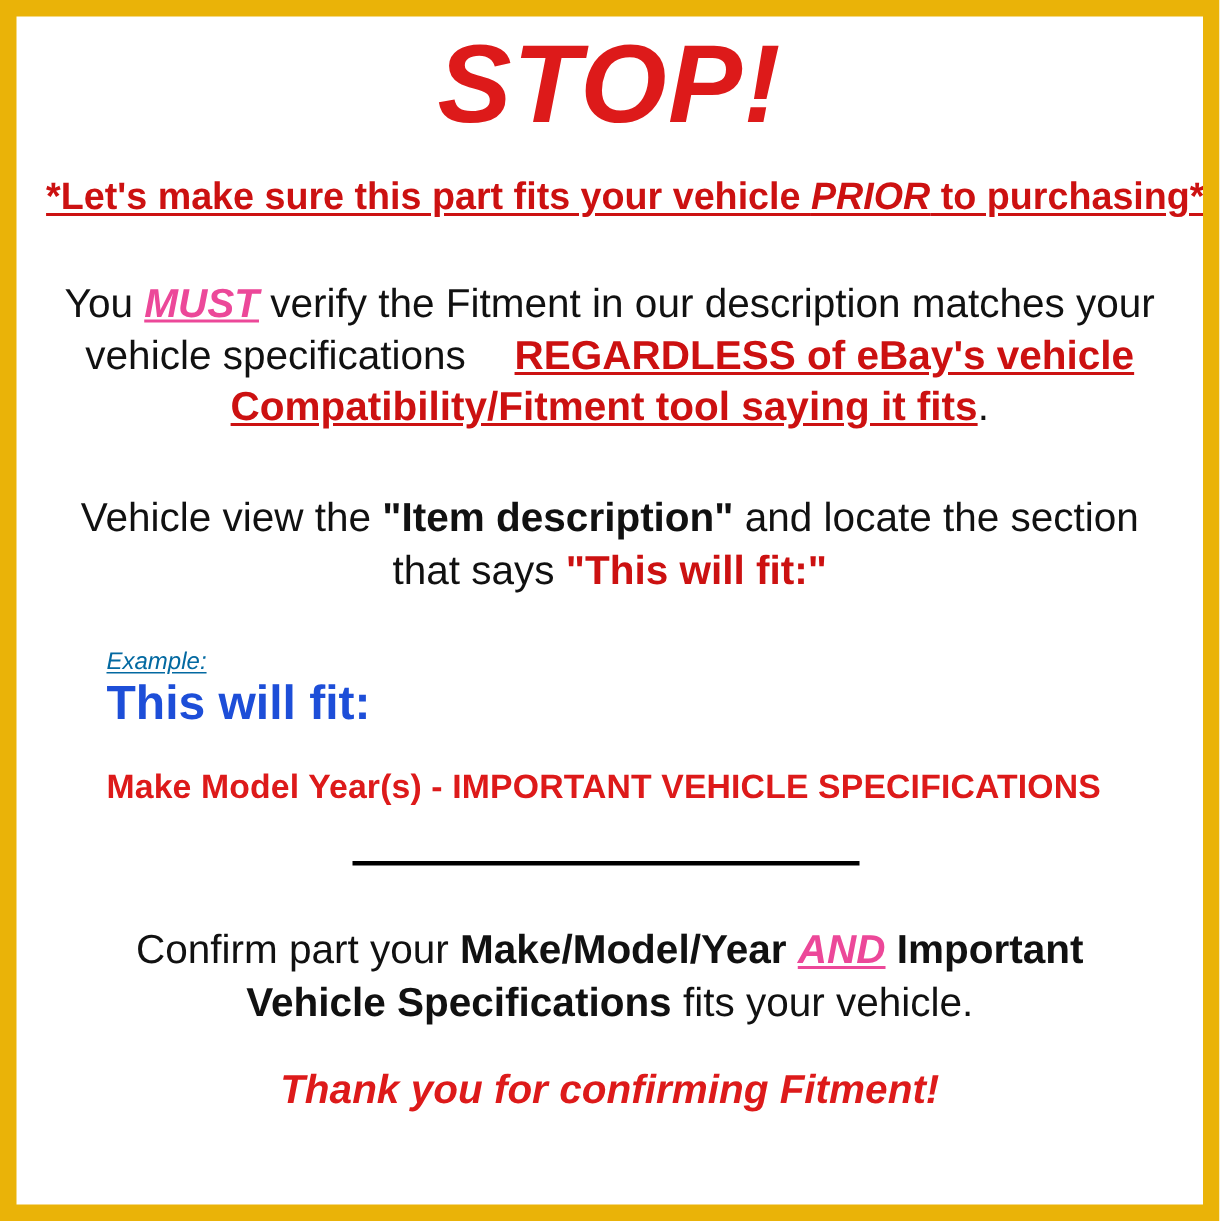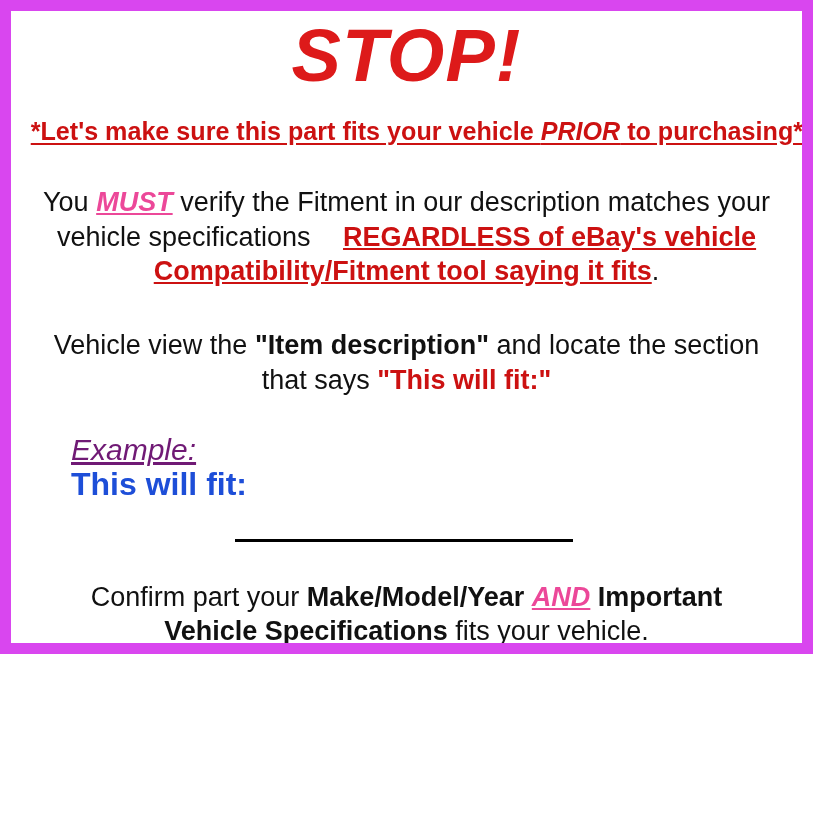--- a/index.html
+++ b/index.html
@@ -6,24 +6,24 @@
     margin: 0;
     padding: 0;
     background: #ffffff;
   }
   body {
     font-family: "Liberation Sans", sans-serif;
   }
   .notice-card {
     position: relative;
     width: 813px;
-    height: 654px;
+    height: 814px;
     box-sizing: border-box;
     background: #ffffff;
-    border: 11px solid #d946ef;
+    border: 11px solid #eab308;
     overflow: hidden;
   }
   .notice-inner {
     position: relative;
     width: 100%;
     height: 100%;
     box-sizing: border-box;
     padding: 0 14px;
     text-align: center;
     color: #000000;
@@ -88,24 +88,24 @@
   }
 
   
   .example-block {
     text-align: left;
     padding-top: 36px;
     padding-left: 46px;
   }
   .example-label {
     margin: 0;
-    font-size: 30px;
+    font-size: 16px;
     line-height: 1.12;
     font-style: italic;
-    color: #701a75;
+    color: #0369a1;
     text-decoration: underline;
     text-underline-offset: 2px;
     display: inline-block;
   }
   .example-fit {
     margin: 0;
     font-size: 32px;
     line-height: 1.1;
     font-weight: bold;
     color: #1d4ed8;
@@ -154,20 +154,21 @@
 
     <div class="subtitle"><span>*Let's make sure this part fits your vehicle </span><span class="ital">PRIOR</span><span> to purchasing*</span></div>
 
     <p class="para p-must"><span>You </span><span class="redboldu">MUST</span><span> verify the Fitment in our description matches your vehicle specifications </span><span class="redbu">REGARDLESS of eBay's vehicle Compatibility/Fitment tool saying it fits</span><span>.</span></p>
 
     <p class="para p-please"><span>Vehicle view the </span><span class="b">"Item description"</span><span> and locate the section that says </span><span class="redbold">"This will fit:"</span></p>
 
     <div class="example-block">
       <div><span class="example-label">Example:</span></div>
       <div class="example-fit">This will fit:</div>
+      <div class="example-spec">Make Model Year(s) - IMPORTANT VEHICLE SPECIFICATIONS</div>
     </div>
 
     <div class="divider-wrap">
       <span class="divider"></span>
     </div>
 
     <p class="para p-confirm"><span>Confirm part your </span><span class="b">Make/Model/Year</span><span> </span><span class="redboldu">AND</span><span> </span><span class="b">Important Vehicle Specifications</span><span> fits your vehicle.</span></p>
 
 
     <p class="thanks">Thank you for confirming Fitment!</p>

